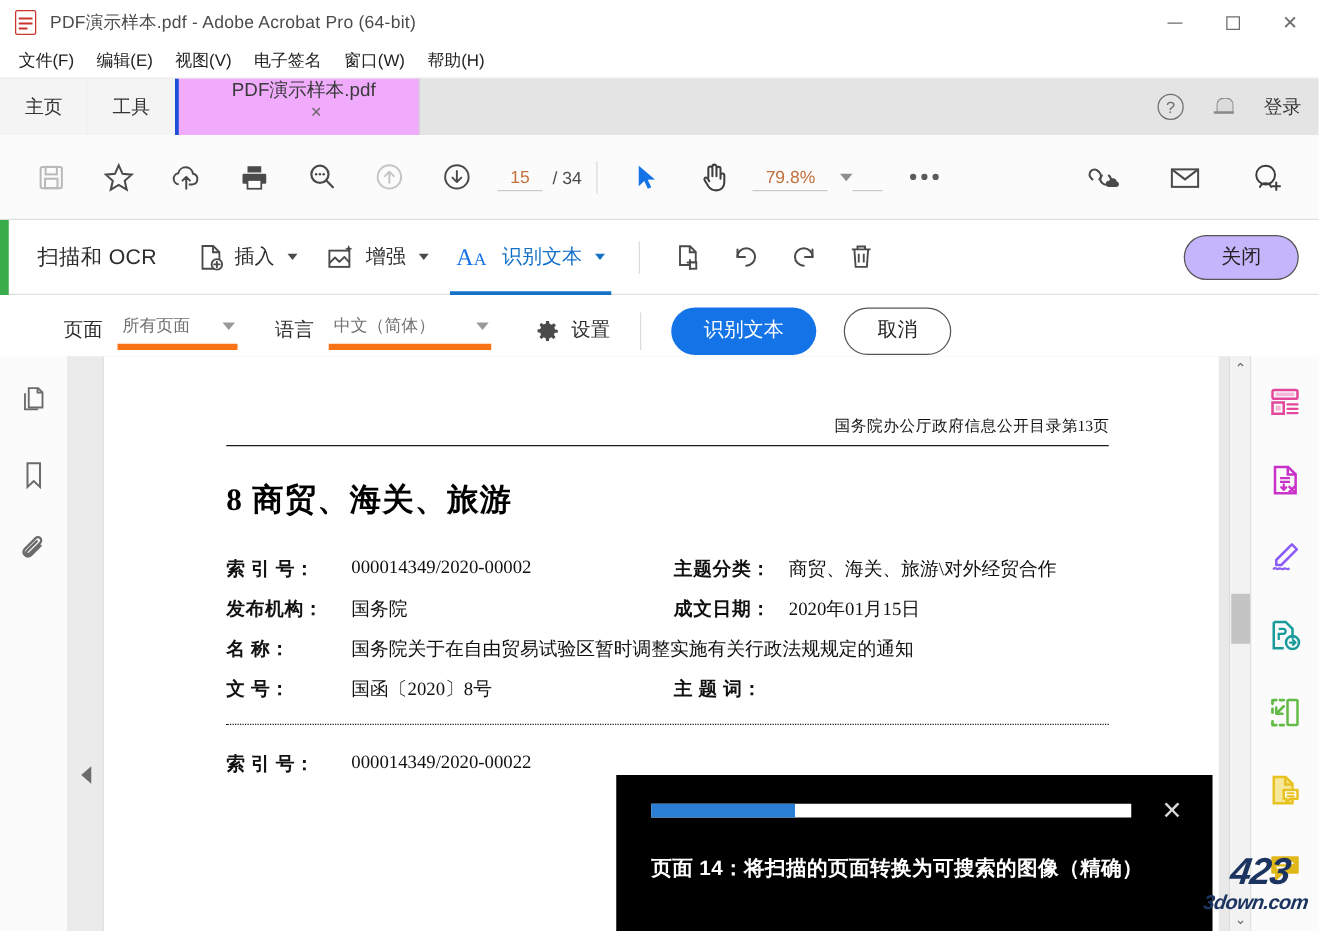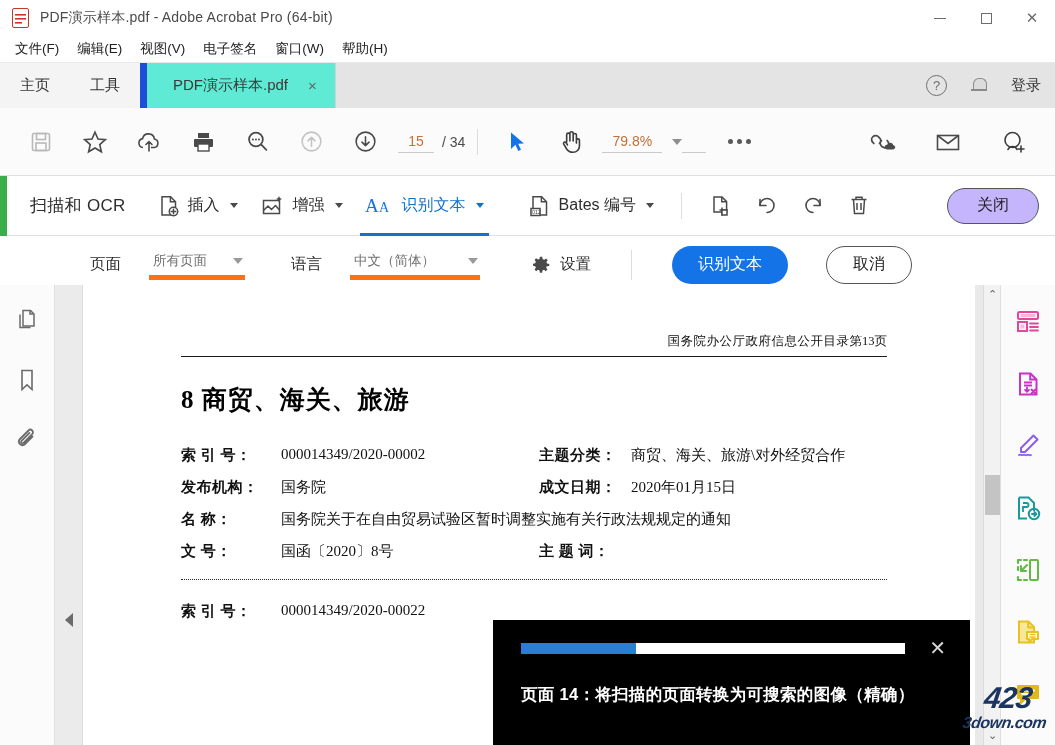--- a/index.html
+++ b/index.html
@@ -45,22 +45,22 @@
   
   .tabstrip {
     height: 45px; background:#e4e4e4; display:flex; align-items:flex-end; position:relative;
   }
   .tab {
     height: 45px; display:flex; align-items:center; justify-content:center;
     font-size:15px; color:#333; padding:0 22px; background:#f4f4f4;
   }
   .tab.home { background:#f4f4f4; padding:0 20px; }
   .tab.active {
-    background:#5eead4; border-left:7px solid #1d4ed8; border-right:1px solid #d2d2d2;
-    padding:0 18px 0 26px; position:relative; min-width:196px; justify-content:flex-start;
+    background:#f0abfc; border-left:3px solid #1d4ed8; border-right:1px solid #d2d2d2;
+    padding:0 18px 0 26px; position:relative; min-width:196px; justify-content:flex-start;flex-direction:column;
   }
   .tab.active .tab-label { color:#3a3a3a; font-size:15px; }
   .tab-close { margin-left:20px; color:#666; font-size:15px; line-height:1; }
   .tabstrip-right { margin-left:auto; display:flex; align-items:center; height:45px; padding-right:14px; gap:22px; }
   .help-circle {
     width:21px; height:21px; border-radius:50%; border:1.6px solid #6e6e6e;
     display:flex; align-items:center; justify-content:center; font-size:13px; color:#6e6e6e;
   }
   .bell { width:20px; height:20px; position:relative; }
   .bell::before{
@@ -119,21 +119,21 @@
   .close-btn {
     margin-left:auto; margin-right:16px;
     width:92px; height:36px; border:1.4px solid #555; border-radius:18px;
     display:flex; align-items:center; justify-content:center; font-size:16px; color:#222;
     background:#c4b5fd;
   }
 
   
   .optbar {
     height: 58px; background:#ffffff; display:flex; align-items:center;
-    border-bottom:1px solid #dedede; padding-left:90px; gap:16px;
+    border-bottom:1px solid #dedede; padding-left:51px; gap:0;
   }
   .opt-label { font-size:15.5px; color:#2d2d2d; margin-right:12px; }
   .opt-select {
     display:flex; align-items:center; justify-content:space-between;
     min-width:96px; border-bottom:5px solid #f97316; padding:3px 2px 5px 4px; margin-right:30px;
   }
   .opt-select.lang { min-width:130px; }
   .opt-select .val { font-size:13.5px; color:#707070; }
   .caret-g { width:0;height:0;border-left:5px solid transparent;border-right:5px solid transparent;border-top:6px solid #9a9a9a; margin-left:14px;}
   .gear-item { display:flex; align-items:center; gap:8px; margin-left:4px; }
@@ -400,30 +400,20 @@
 
     <div class="rb-item active">
       <svg class="svgi" width="30" height="24" viewBox="0 0 30 24">
         <text x="0" y="18" font-family="Liberation Serif, serif" font-size="19" fill="#1473e6">A</text>
         <text x="14" y="18" font-family="Liberation Serif, serif" font-size="14" fill="#1473e6">A</text>
       </svg>
       <span class="rb-label">识别文本</span>
       <span class="caret-sm" style="border-top-color:#1473c8"></span>
     </div>
 
-    <div class="rb-item" style="margin-left:22px">
-      <svg class="svgi" width="24" height="24" viewBox="0 0 24 24" fill="none" stroke="#4a4a4a" stroke-width="1.5">
-        <path d="M5 2.8h8.6L18.5 7.7V21H5z"></path>
-          <path d="M13.4 2.8v5h5"></path>
-        <rect x="3" y="14.5" width="9" height="7" fill="#fff" stroke="#4a4a4a"></rect>
-        <text x="4" y="20.2" font-family="Liberation Sans, sans-serif" font-size="5.4" fill="#4a4a4a" stroke="none">012</text>
-      </svg>
-      <span class="rb-label">Bates 编号</span>
-      <span class="caret-sm"></span>
-    </div>
 
     <div class="vsep" style="margin:0 16px"></div>
 
     <div class="rb-icon-btn">
       <svg class="svgi" width="24" height="24" viewBox="0 0 24 24" fill="none" stroke="#4a4a4a" stroke-width="1.5">
         <path d="M5 3h8l4.6 4.6V18H5z"></path>
           <path d="M12.8 3v4.8h4.8"></path>
         <path d="M13 14v7M11 16h7" stroke-linecap="round"></path>
           <rect x="13" y="16" width="5" height="5" fill="#fff"></rect>
       </svg>

